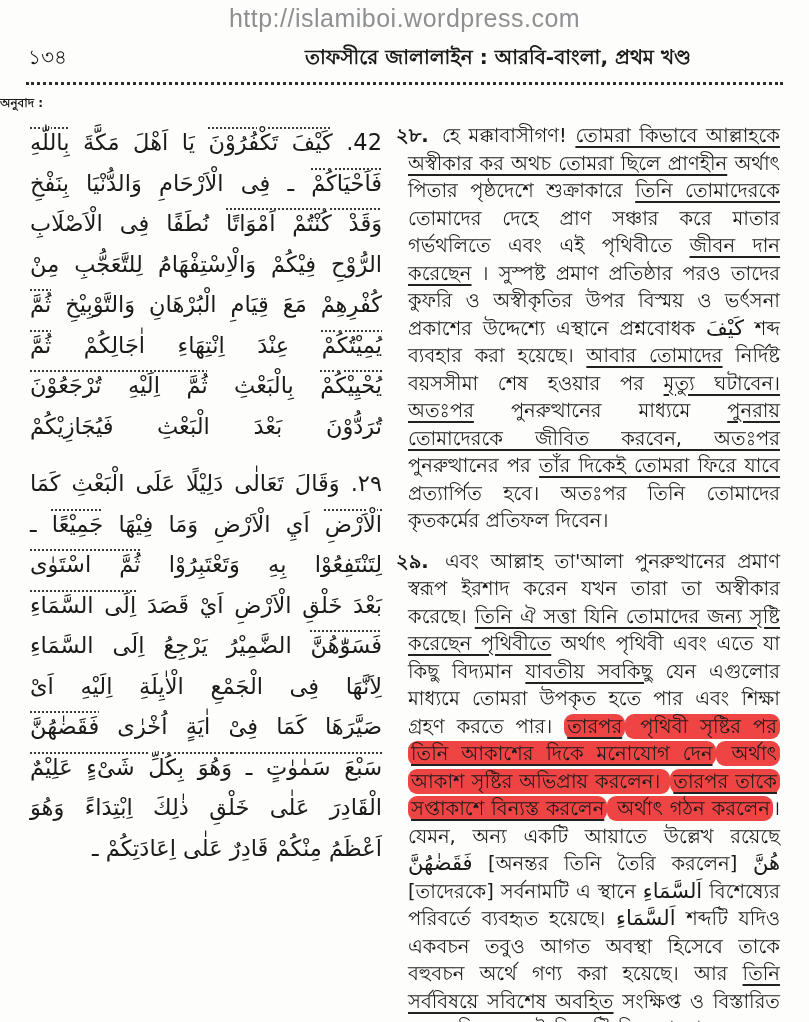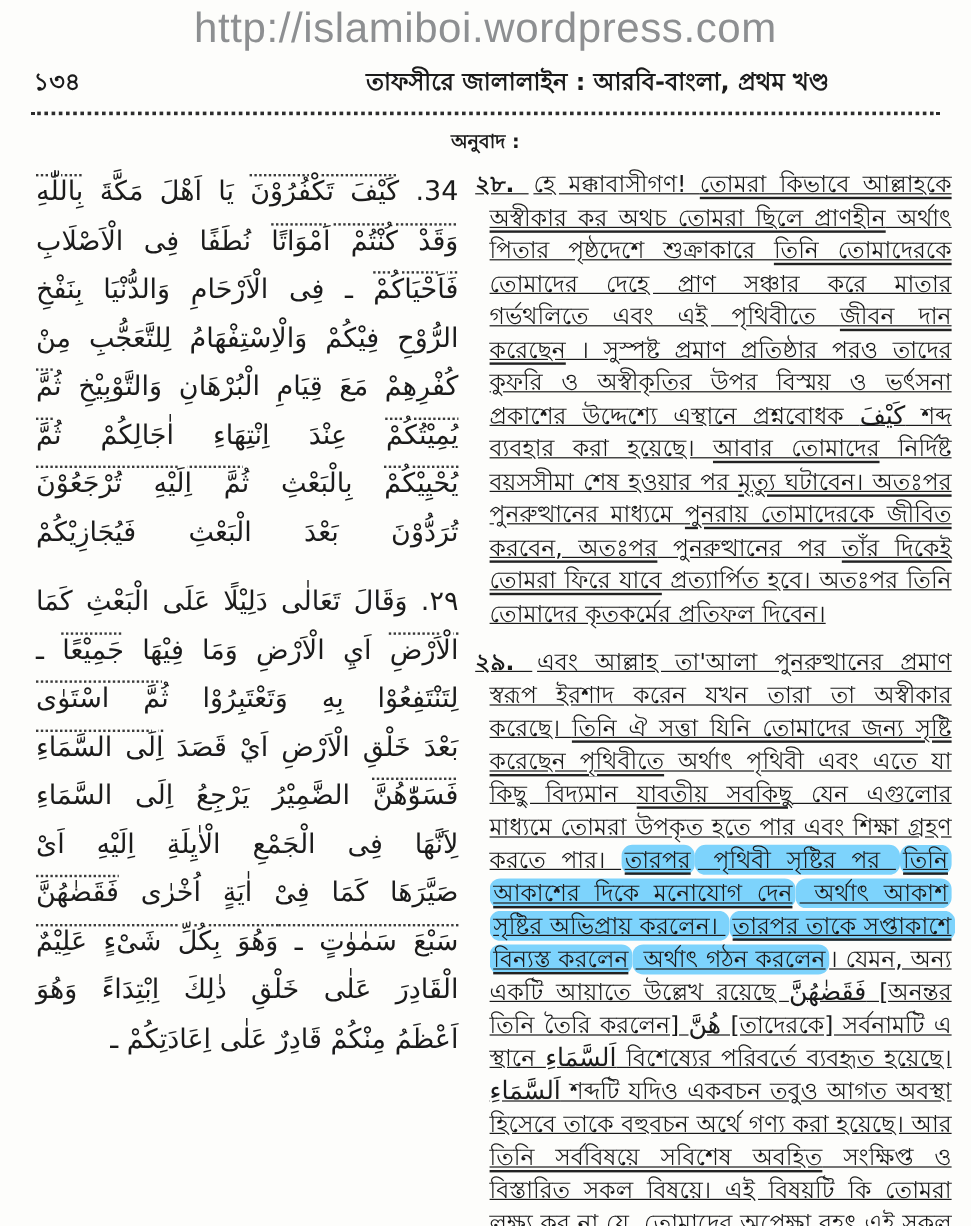--- a/index.html
+++ b/index.html
@@ -5,35 +5,35 @@
   html,body{margin:0;padding:0;}
   body{
     width:809px;height:1022px;overflow:hidden;
     background:#fdfdfb;color:#1b1b1b;
     font-family:"DejaVu Sans",sans-serif;
   }
   .scan-page{position:relative;width:809px;height:1022px;}
   .url-watermark{
     margin-top:4px;text-align:center;
     font-family:"Liberation Sans",sans-serif;
-    font-size:35px;color:#8d8f91;letter-spacing:.5px;
+    font-size:25px;color:#8d8f91;letter-spacing:.5px;
   }
   .header-row{
     display:flex;align-items:baseline;
     padding:0 28px;margin-top:9px;
   }
-  .page-number{width:90px;font-weight:bold;font-size:20px;}
+  .page-number{width:90px;font-weight:normal;font-size:20px;}
   .book-title{flex:1;text-align:right;font-weight:bold;font-size:20px;}
   .header-spacer{width:90px;}
   .header-rule{
     margin:7px 26px 0 26px;height:0;
     border-bottom:3px dotted #2c2c2c;
   }
   .section-heading{
-    text-align:center;font-weight:bold;font-size:16px;
+    font-weight:bold;font-size:12px;
     margin:9px 0 6px 0;
   }
   .content{
     display:flex;align-items:flex-start;
     padding:2px 16px 0 30px;gap:14px;
   }
   
   .a-col{
     width:352px;flex:none;direction:rtl;
     font-size:22.5px;line-height:40.5px;
@@ -47,30 +47,30 @@
     text-decoration-style:dotted;
     text-decoration-thickness:2px;
     text-decoration-color:#3a3a3a;
     margin-top:39px;
   }
   
   .t-col{
     flex:1;font-size:19.5px;line-height:27.5px;
     text-align:justify;
   }
-  .t-para{padding-left:12px;text-indent:-12px;margin:0 0 13px 0;text-decoration:underline;}
+  .t-para{padding-left:12px;text-indent:-12px;margin:0 13px 13px 0;}
   .vnum{font-weight:bold;padding-right:4px;}
   .u{
     text-decoration-line:underline;
     text-decoration-thickness:1.5px;
     text-underline-offset:4px;
     text-decoration-color:#222;
   }
   .hl{
-    background:#7dd3fc;
+    background:#ef4444;
     border-radius:9px;
     padding:1px 3px;
     -webkit-box-decoration-break:clone;
     box-decoration-break:clone;
   }
   .ar-inline{
     font-size:21px;
     unicode-bidi:isolate;
   }
 </style>
@@ -87,23 +87,23 @@
     <div class="header-spacer"></div>
   </div>
 
   <div class="header-rule"></div>
 
   <div class="section-heading">অনুবাদ :</div>
 
   <div class="content">
     <div class="a-col" id="arabic-col" lang="ar" dir="rtl">
         <div class="averse">
-          <div class="aline"><span>34. </span><span class="q">كَيْفَ تَكْفُرُوْنَ</span><span> يَا اَهْلَ مَكَّةَ </span><span class="q">بِاللّٰهِ</span></div>
+          <div class="aline"><span>42. </span><span class="q">كَيْفَ تَكْفُرُوْنَ</span><span> يَا اَهْلَ مَكَّةَ </span><span class="q">بِاللّٰهِ</span></div>
+          <div class="aline"><span class="q">فَاَحْيَاكُمْ</span><span> ـ فِى الْاَرْحَامِ وَالدُّنْيَا بِنَفْخِ</span></div>
           <div class="aline"><span class="q">وَقَدْ كُنْتُمْ اَمْوَاتًا</span><span> نُطَفًا فِى الْاَصْلَابِ</span></div>
-          <div class="aline"><span class="q">فَاَحْيَاكُمْ</span><span> ـ فِى الْاَرْحَامِ وَالدُّنْيَا بِنَفْخِ</span></div>
           <div class="aline"><span>الرُّوْحِ فِيْكُمْ وَالْاِسْتِفْهَامُ لِلتَّعَجُّبِ مِنْ</span></div>
           <div class="aline"><span>كُفْرِهِمْ مَعَ قِيَامِ الْبُرْهَانِ وَالتَّوْبِيْخِ </span><span class="q">ثُمَّ</span></div>
           <div class="aline"><span class="q">يُمِيْتُكُمْ</span><span> عِنْدَ اِنْتِهَاءِ اٰجَالِكُمْ </span><span class="q">ثُمَّ</span></div>
           <div class="aline"><span class="q">يُحْيِيْكُمْ</span><span> بِالْبَعْثِ </span><span class="q">ثُمَّ اِلَيْهِ تُرْجَعُوْنَ</span></div>
           <div class="aline"><span>تُرَدُّوْنَ بَعْدَ الْبَعْثِ فَيُجَازِيْكُمْ</span></div>
         </div>
         <div class="averse">
           <div class="aline"><span>٢٩. وَقَالَ تَعَالٰى دَلِيْلًا عَلَى الْبَعْثِ كَمَا</span></div>
           <div class="aline"><span class="q">الْاَرْضِ</span><span> اَيِ الْاَرْضِ وَمَا فِيْهَا </span><span class="q">جَمِيْعًا</span><span> ـ</span></div>
           <div class="aline"><span>لِتَنْتَفِعُوْا بِهِ وَتَعْتَبِرُوْا </span><span class="q">ثُمَّ اسْتَوٰى</span></div>

